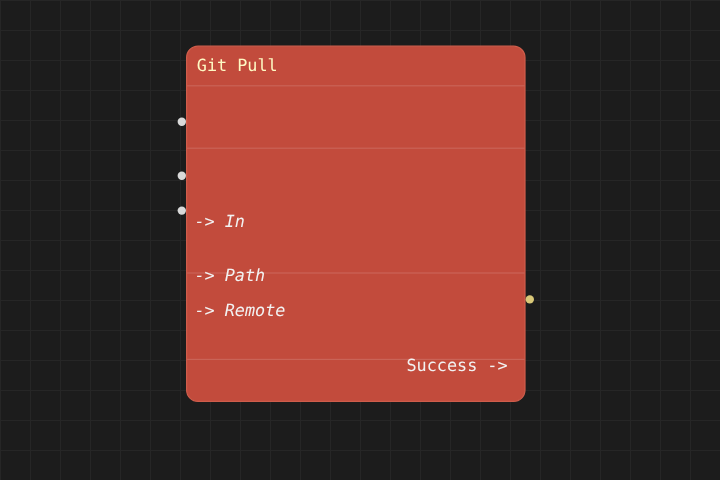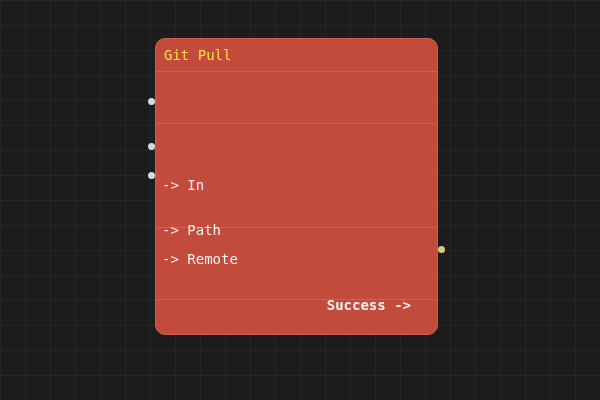--- a/index.html
+++ b/index.html
@@ -38,21 +38,21 @@
 
   .node-title {
     position: absolute;
     top: 0;
     left: 0;
     right: 0;
     height: 32px;
     line-height: 32px;
     padding-left: 8px;
     font-size: 14px;
-    color: #fde047;
+    color: #fef9c3;
     white-space: pre;
   }
 
   .sep {
     position: absolute;
     left: 0;
     right: 0;
     height: 1px;
     background: rgba(255, 255, 255, 0.14);
   }
@@ -63,27 +63,27 @@
     right: 0;
     height: 28px;
     line-height: 28px;
     white-space: pre;
   }
 
   .row .label-in {
     display: block;
     padding-left: 6px;
     text-align: left;
+    font-style: italic;
   }
 
   .row .label-out {
     display: block;
-    padding-right: 26px;
+    padding-right: 14px;
     text-align: right;
-    font-weight: bold;
   }
 
   .port {
     position: absolute;
     top: 50%;
     margin-top: -3px;
     width: 7px;
     height: 7px;
     border-radius: 50%;
   }

